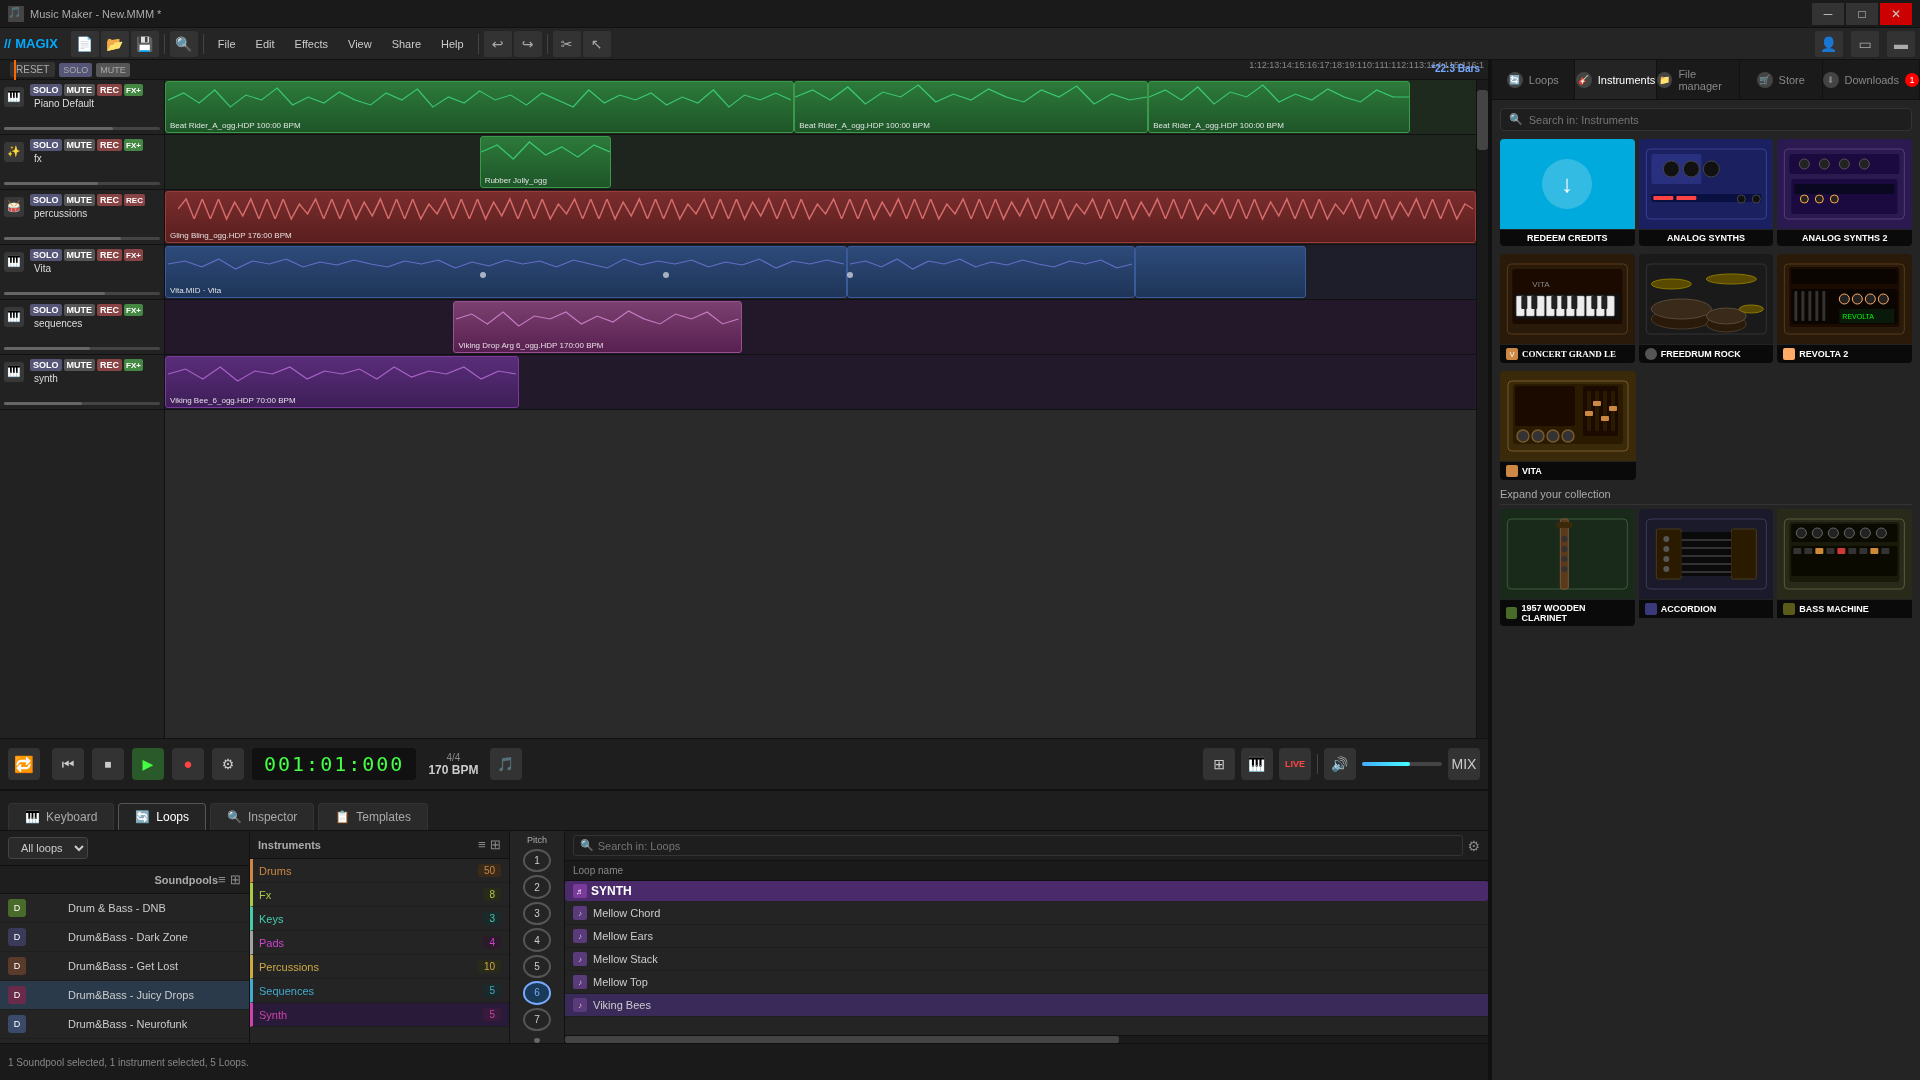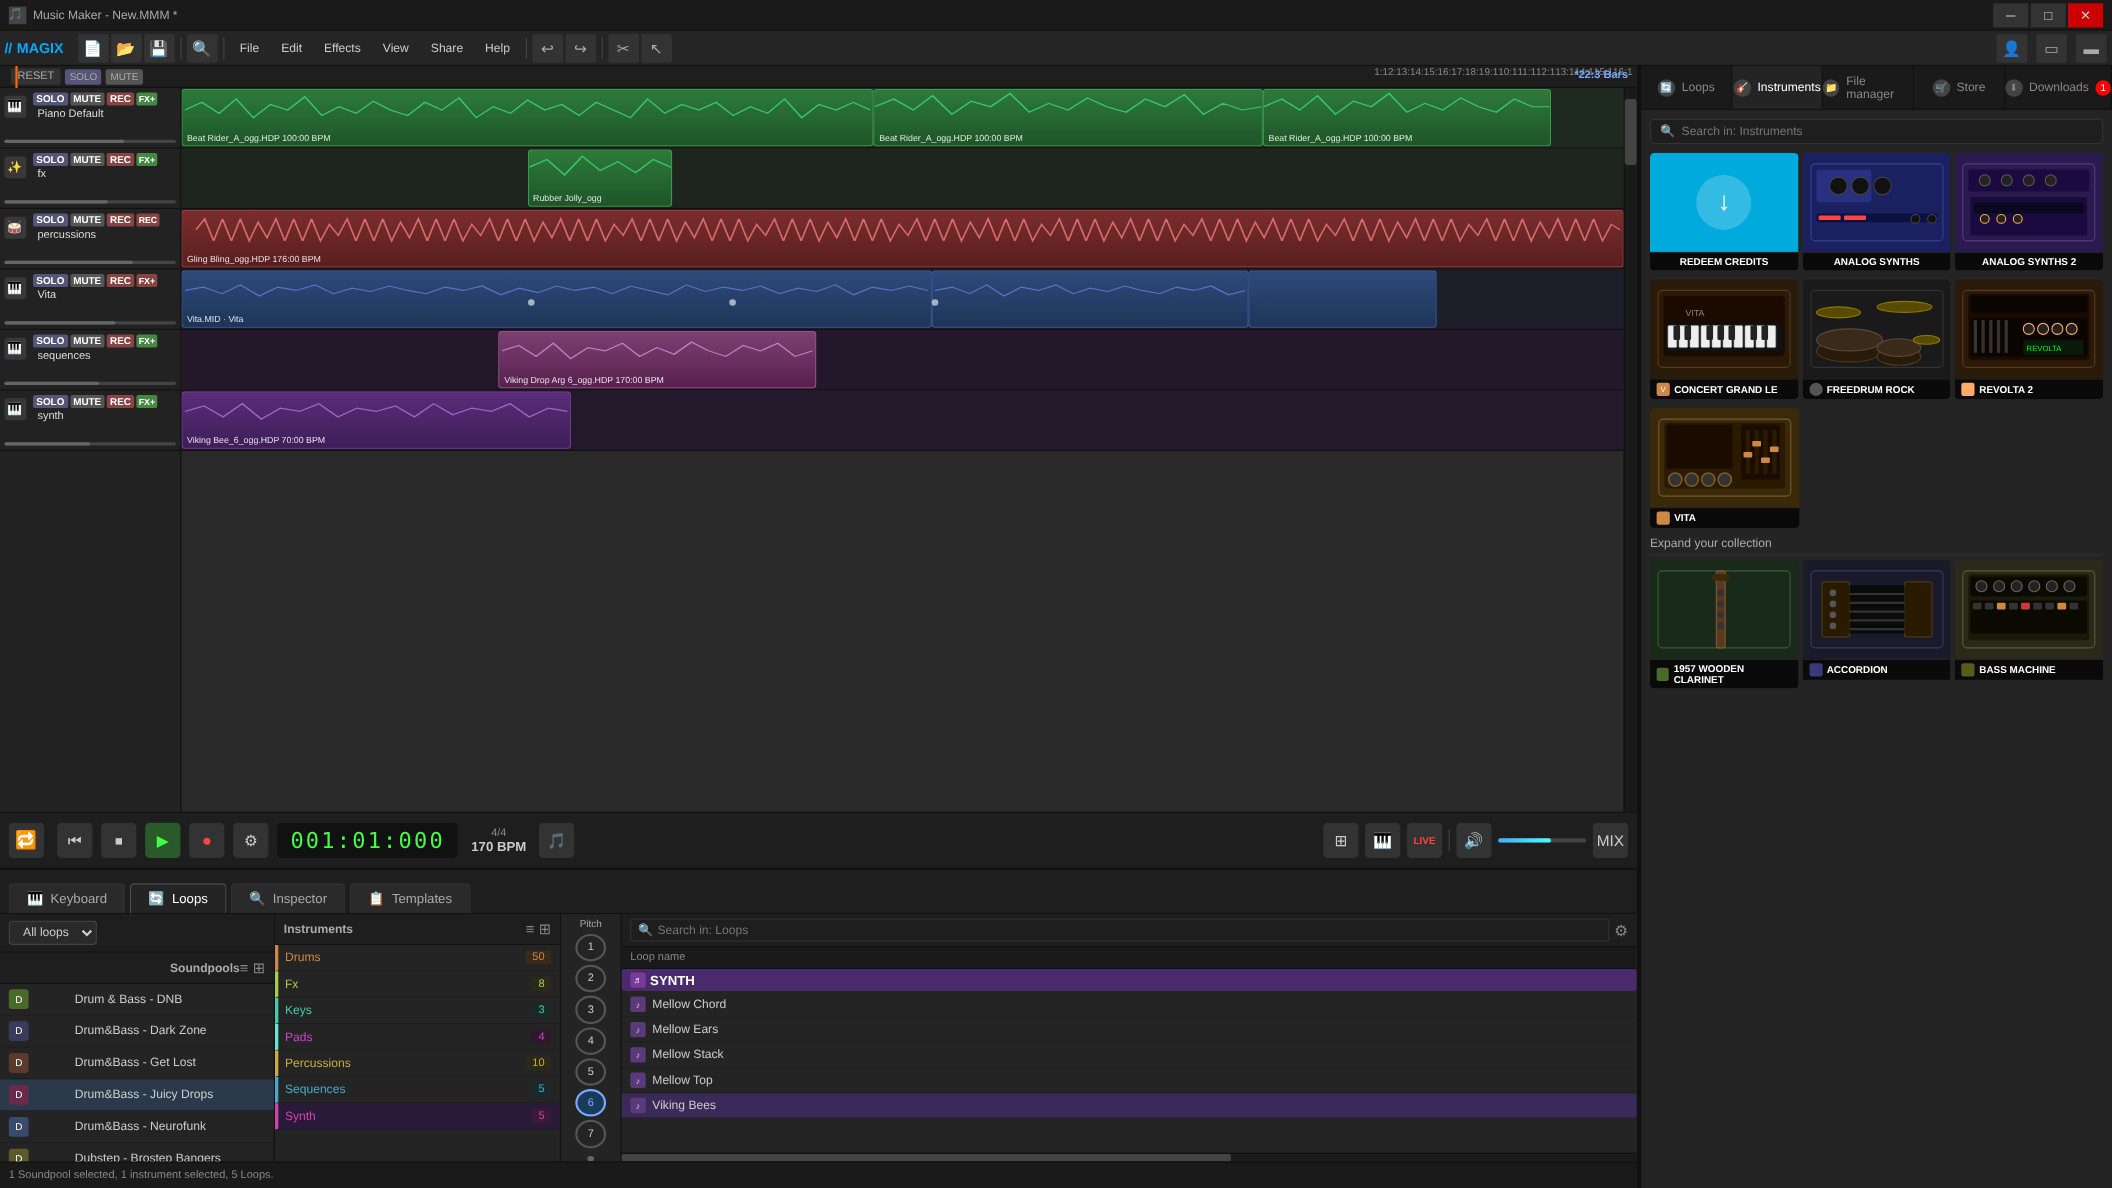--- a/index.html
+++ b/index.html
@@ -87,21 +87,21 @@
 
     
     #instruments-panel { width: 260px; border-right: 1px solid #111; overflow-y: auto; }
     #instr-header { display: flex; align-items: center; justify-content: space-between; padding: 6px 8px; background: #1e1e1e; border-bottom: 1px solid #111; font-size: 11px; color: #aaa; font-weight: bold; }
     .instr-item { display: flex; align-items: center; padding: 5px 8px; cursor: pointer; border-bottom: 1px solid #1e1e1e; }
     .instr-name { flex: 1; font-size: 11px; }
     .instr-count { background: #3a5a3a; color: #8f8; font-size: 10px; padding: 1px 6px; border-radius: 3px; }
     .instr-drums { color: #c84; border-left: 3px solid #c84; padding-left: 6px; }
     .instr-fx { color: #ac4; border-left: 3px solid #ac4; padding-left: 6px; }
     .instr-keys { color: #4ca; border-left: 3px solid #4ca; padding-left: 6px; }
-    .instr-pads { color: #c4c; border-left: 3px solid #5eead4; padding-left: 6px; }
+    .instr-pads { color: #c4c; border-left: 3px solid #a3a3a3; padding-left: 6px; }
     .instr-perc { color: #ca4; border-left: 3px solid #ca4; padding-left: 6px; }
     .instr-seq { color: #4ac; border-left: 3px solid #4ac; padding-left: 6px; }
     .instr-synth { color: #c4a; border-left: 3px solid #c4a; padding-left: 6px; }
 
     
     #pitch-panel { width: 55px; border-right: 1px solid #111; display: flex; flex-direction: column; align-items: center; padding-top: 4px; }
     .pitch-label { font-size: 9px; color: #aaa; margin-bottom: 4px; }
     .pitch-circle { width: 28px; height: 28px; border-radius: 50%; border: 2px solid #555; display: flex; align-items: center; justify-content: center; font-size: 10px; color: #ccc; cursor: pointer; margin-bottom: 3px; }
     .pitch-circle.active { border-color: #7af; background: #1a3a5a; color: #7af; }
 
@@ -136,21 +136,21 @@
     
     ::-webkit-scrollbar { width: 6px; height: 6px; }
     ::-webkit-scrollbar-track { background: #1a1a1a; }
     ::-webkit-scrollbar-thumb { background: #444; border-radius: 3px; }
 
     .loop-search { display: flex; align-items: center; background: #1e1e1e; border: 1px solid #333; border-radius: 3px; padding: 3px 6px; flex: 1; }
     .loop-search input { background: transparent; border: none; color: #ccc; font-size: 11px; outline: none; flex: 1; }
 
     .all-loops-select { background: #2a2a2a; border: 1px solid #444; color: #ccc; font-size: 11px; padding: 3px 8px; border-radius: 3px; cursor: pointer; }
 
-    .status-bar { background: #1a1a1a; height: 24px; display: flex; align-items: center; padding: 0 8px; border-top: 1px solid #111; font-size: 10px; color: #888; }
+    .status-bar { background: #1a1a1a; height: 37px; display: flex; align-items: center; padding: 0 8px; border-top: 1px solid #111; font-size: 10px; color: #888; }
 
     
     .waveform-lines { display: flex; align-items: center; height: 100%; gap: 1px; padding: 4px 2px; }
   </style>
 </head>
 <body>
 
 <div id="titlebar">
   <div class="app-icon">🎵</div>
   <span class="title">Music Maker - New.MMM *</span>
@@ -745,21 +745,21 @@
               <rect x="59" y="37" width="6" height="13" rx="1" fill="#222"></rect>
               <rect x="69" y="37" width="6" height="13" rx="1" fill="#222"></rect>
               <rect x="89" y="37" width="6" height="13" rx="1" fill="#222"></rect>
               <rect x="99" y="37" width="6" height="13" rx="1" fill="#222"></rect>
 
               <text x="30" y="28" fill="#888" font-size="8">VITA</text>
             </svg>
           </div>
           <div style="display:flex;align-items:center;background:rgba(0,0,0,0.7);padding:3px 6px;border-top:1px solid rgba(255,255,255,0.1);">
             <div style="width:12px;height:12px;background:#c84;border-radius:2px;margin-right:4px;display:flex;align-items:center;justify-content:center;font-size:7px;color:#fff;">V</div>
-            <span style="font-size:9px;color:#fff;font-weight:bold;">CONCERT GRAND LE</span>
+            <span style="font-size:9px;color:#fff;font-weight:bold;font-family:Liberation Serif, serif;">CONCERT GRAND LE</span>
           </div>
         </div>
 
         <div class="instr-card">
           <div class="instr-card-img" style="background:#1a1a1a;">
             <svg width="100%" height="80" viewBox="0 0 130 80">
               <rect x="5" y="5" width="120" height="70" rx="4" fill="#1a1a1a" stroke="#333" stroke-width="1"></rect>
 
               <ellipse cx="40" cy="60" rx="30" ry="10" fill="#2a1a0a" stroke="#4a3a2a" stroke-width="1"></ellipse>
               <ellipse cx="40" cy="50" rx="30" ry="10" fill="#3a2a1a" stroke="#5a4a3a" stroke-width="1"></ellipse>

